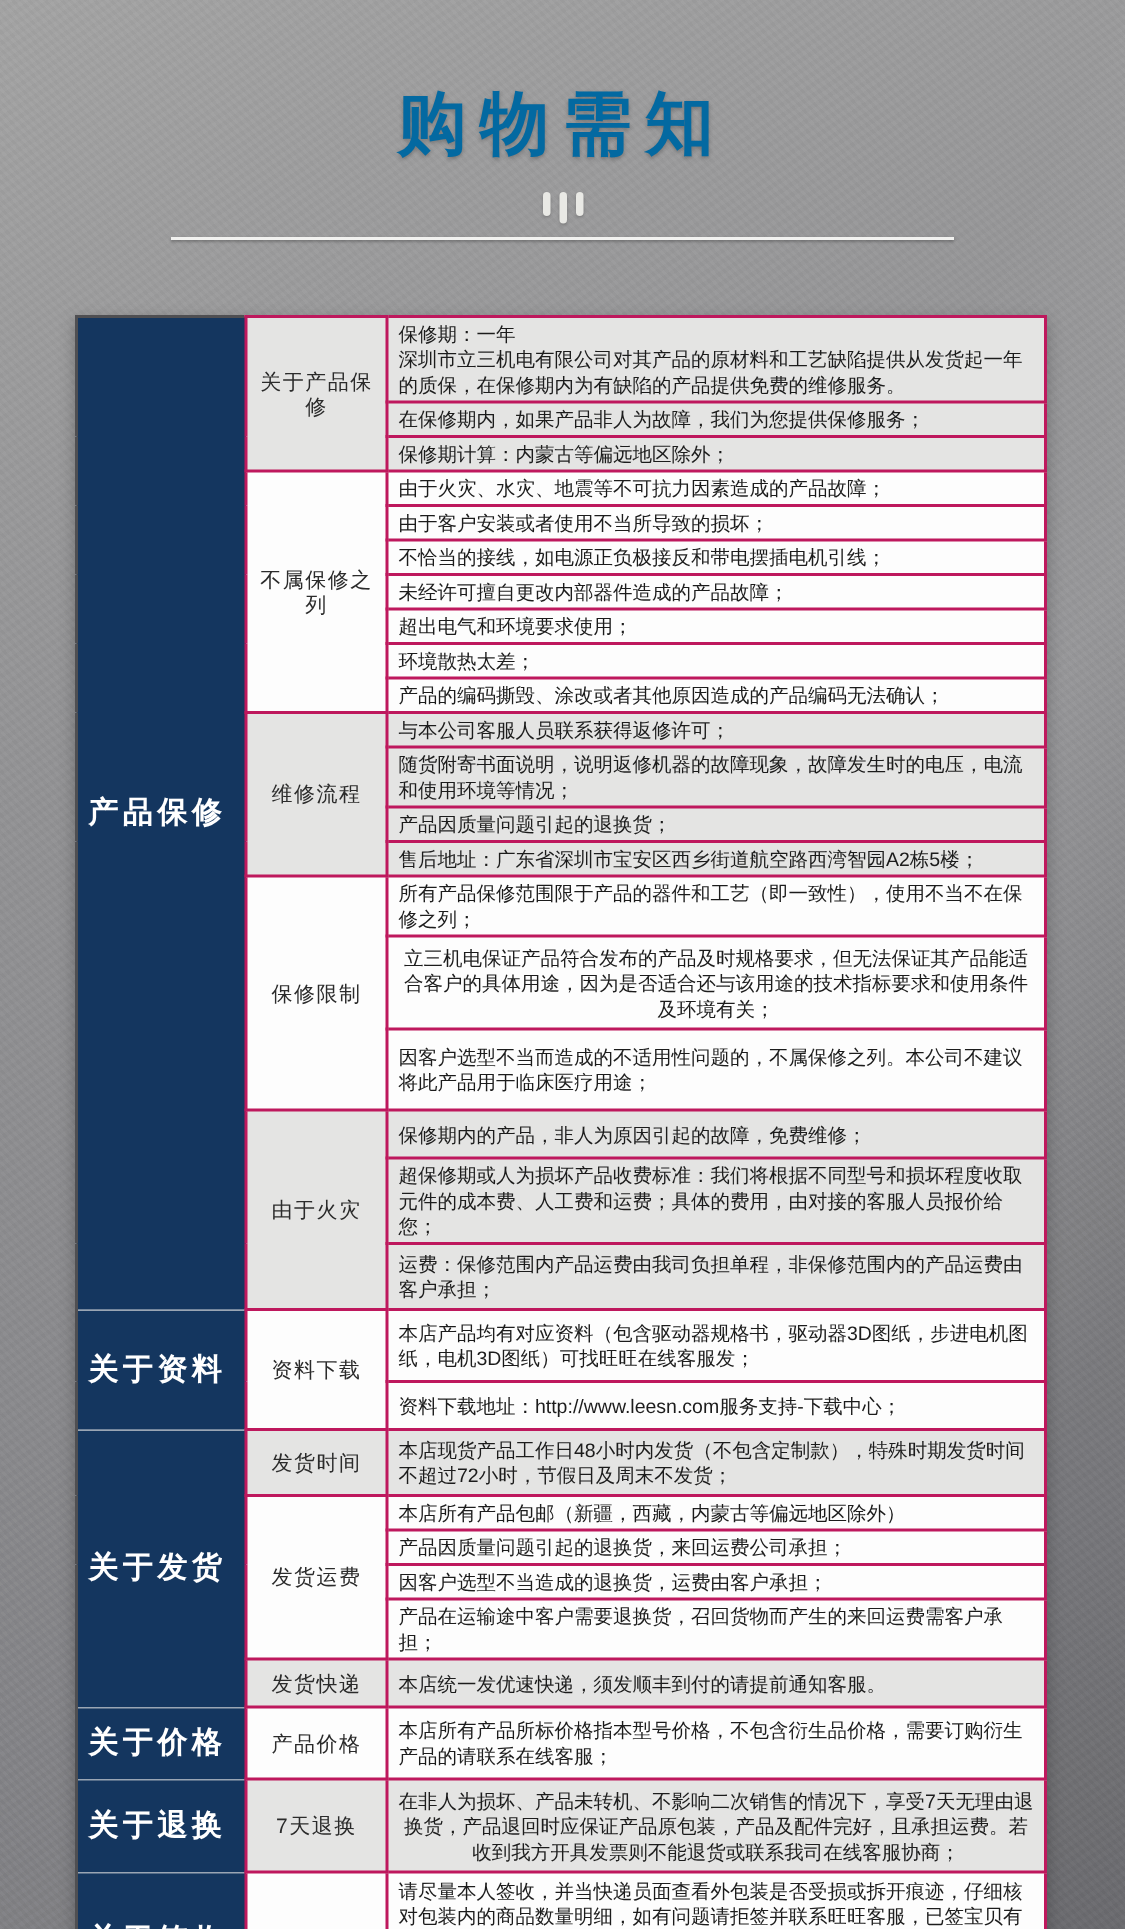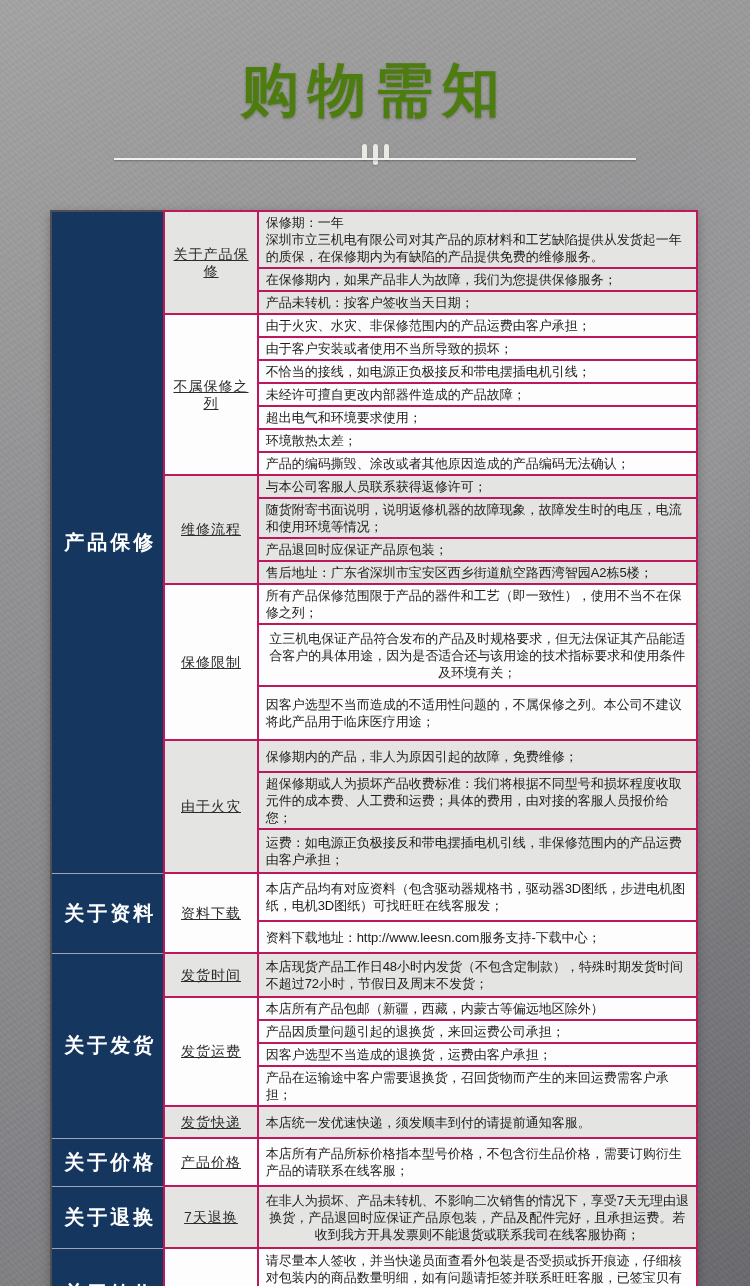--- a/index.html
+++ b/index.html
@@ -12,21 +12,21 @@
   }
   
   body::before{
     content:"";position:absolute;inset:0;pointer-events:none;opacity:.35;
     background:
       repeating-linear-gradient(47deg, rgba(255,255,255,0.05) 0 2px, rgba(0,0,0,0.04) 2px 4px),
       repeating-linear-gradient(-33deg, rgba(255,255,255,0.04) 0 3px, rgba(0,0,0,0.03) 3px 6px);
   }
   .header{position:absolute;top:52px;left:0;width:750px;text-align:center;}
   .page-title{
-    font-size:58px;font-weight:bold;color:#4d7c0f;letter-spacing:9px;
+    font-size:46px;font-weight:bold;color:#0369a1;letter-spacing:9px;
     text-shadow:0 1px 3px rgba(0,0,0,0.25);margin:0;
   }
   .title-marker{margin-top:14px;height:26px;display:flex;justify-content:center;align-items:flex-start;gap:6px;}
   .title-marker span{display:inline-block;width:5px;background:#e9e9e5;border-radius:3px;box-shadow:0 1px 2px rgba(0,0,0,0.2);}
   .bar-s{height:16px;}
   .bar-m{height:21px;}
   .divider{
     position:absolute;top:158px;left:114px;width:522px;height:2px;
     background:#f2f2f0;box-shadow:0 1px 2px rgba(0,0,0,0.3);
   }
@@ -36,26 +36,26 @@
     border:2px solid #4f4f52;background:#fcfcfc;
     box-shadow:0 3px 10px rgba(0,0,0,0.25);
   }
   .notice-table td{
     border:2px solid #be185d;
     font-size:13px;line-height:17px;color:#1c1c1c;
     padding:2px 7px;vertical-align:middle;word-break:break-all;
   }
   col.c-cat{width:113px;} col.c-sub{width:93px;} col.c-det{width:438px;}
   td.cat{
-    background:#14365f;color:#ffffff;text-align:right;
+    background:#14365f;color:#ffffff;text-align:left;
     font-size:20px;font-weight:bold;letter-spacing:3px;
     border:1px solid #9aa6b4;border-left:none;
   }
   td.sub{
-    text-align:center;font-size:14px;color:#2b2b2b;letter-spacing:1px;text-decoration:underline;
+    text-align:center;font-size:14px;color:#2b2b2b;letter-spacing:1px;
   }
   td.det{white-space:pre-line;}
   .bg-g{background:#e4e4e3;}
   .bg-w{background:#fdfdfd;}
   
   .rh38{height:38px;} .rh34{height:34px;margin-top:48px;} .rh42{height:42px;}
   .rh48{height:48px;} .rh56{height:56px;text-align:center;} .rh26{height:26px;margin-top:40px;}
   .rh86{height:86px;} .vt{vertical-align:top;padding-top:5px;}
 </style>
 </head>
@@ -83,26 +83,26 @@
       <tr>
     <td class="cat" rowspan="20">产品保修</td>
     <td class="sub bg-g" rowspan="3">关于产品保修</td>
     <td class="det bg-g vt">保修期：一年
 深圳市立三机电有限公司对其产品的原材料和工艺缺陷提供从发货起一年的质保，在保修期内为有缺陷的产品提供免费的维修服务。</td>
   </tr>
   <tr>
         <td class="det bg-g">在保修期内，如果产品非人为故障，我们为您提供保修服务；</td>
       </tr>
   <tr>
-        <td class="det bg-g">产品未转机：按客户签收当天日期；</td>
+        <td class="det bg-g">保修期计算：内蒙古等偏远地区除外；</td>
       </tr>
 
   <tr>
     <td class="sub bg-w" rowspan="7">不属保修之列</td>
-    <td class="det bg-w">由于火灾、水灾、非保修范围内的产品运费由客户承担；</td>
+    <td class="det bg-w">由于火灾、水灾、地震等不可抗力因素造成的产品故障；</td>
   </tr>
   <tr>
         <td class="det bg-w">由于客户安装或者使用不当所导致的损坏；</td>
       </tr>
   <tr>
         <td class="det bg-w">不恰当的接线，如电源正负极接反和带电摆插电机引线；</td>
       </tr>
   <tr>
         <td class="det bg-w">未经许可擅自更改内部器件造成的产品故障；</td>
       </tr>
@@ -117,21 +117,21 @@
       </tr>
 
   <tr>
     <td class="sub bg-g" rowspan="4">维修流程</td>
     <td class="det bg-g">与本公司客服人员联系获得返修许可；</td>
   </tr>
   <tr>
         <td class="det bg-g">随货附寄书面说明，说明返修机器的故障现象，故障发生时的电压，电流和使用环境等情况；</td>
       </tr>
   <tr>
-        <td class="det bg-g">产品退回时应保证产品原包装；</td>
+        <td class="det bg-g">产品因质量问题引起的退换货；</td>
       </tr>
   <tr>
         <td class="det bg-g">售后地址：广东省深圳市宝安区西乡街道航空路西湾智园A2栋5楼；</td>
       </tr>
 
   <tr>
     <td class="sub bg-w" rowspan="3">保修限制</td>
     <td class="det bg-w rh34 vt">所有产品保修范围限于产品的器件和工艺（即一致性），使用不当不在保修之列；</td>
   </tr>
   <tr>
@@ -142,21 +142,21 @@
       </tr>
 
   <tr>
     <td class="sub bg-g" rowspan="3">由于火灾</td>
     <td class="det bg-g rh26">保修期内的产品，非人为原因引起的故障，免费维修；</td>
   </tr>
   <tr>
         <td class="det bg-g rh48 vt">超保修期或人为损坏产品收费标准：我们将根据不同型号和损坏程度收取元件的成本费、人工费和运费；具体的费用，由对接的客服人员报价给您；</td>
       </tr>
   <tr>
-        <td class="det bg-g rh38">运费：如电源正负极接反和带电摆插电机引线，非保修范围内的产品运费由客户承担；</td>
+        <td class="det bg-g rh38">运费：保修范围内产品运费由我司负担单程，非保修范围内的产品运费由客户承担；</td>
       </tr>
 
   <tr>
     <td class="cat" rowspan="2">关于资料</td>
     <td class="sub bg-w" rowspan="2">资料下载</td>
     <td class="det bg-w rh42">本店产品均有对应资料（包含驱动器规格书，驱动器3D图纸，步进电机图纸，电机3D图纸）可找旺旺在线客服发；</td>
   </tr>
   <tr>
         <td class="det bg-w rh26">资料下载地址：http://www.leesn.com服务支持-下载中心；</td>
       </tr>

